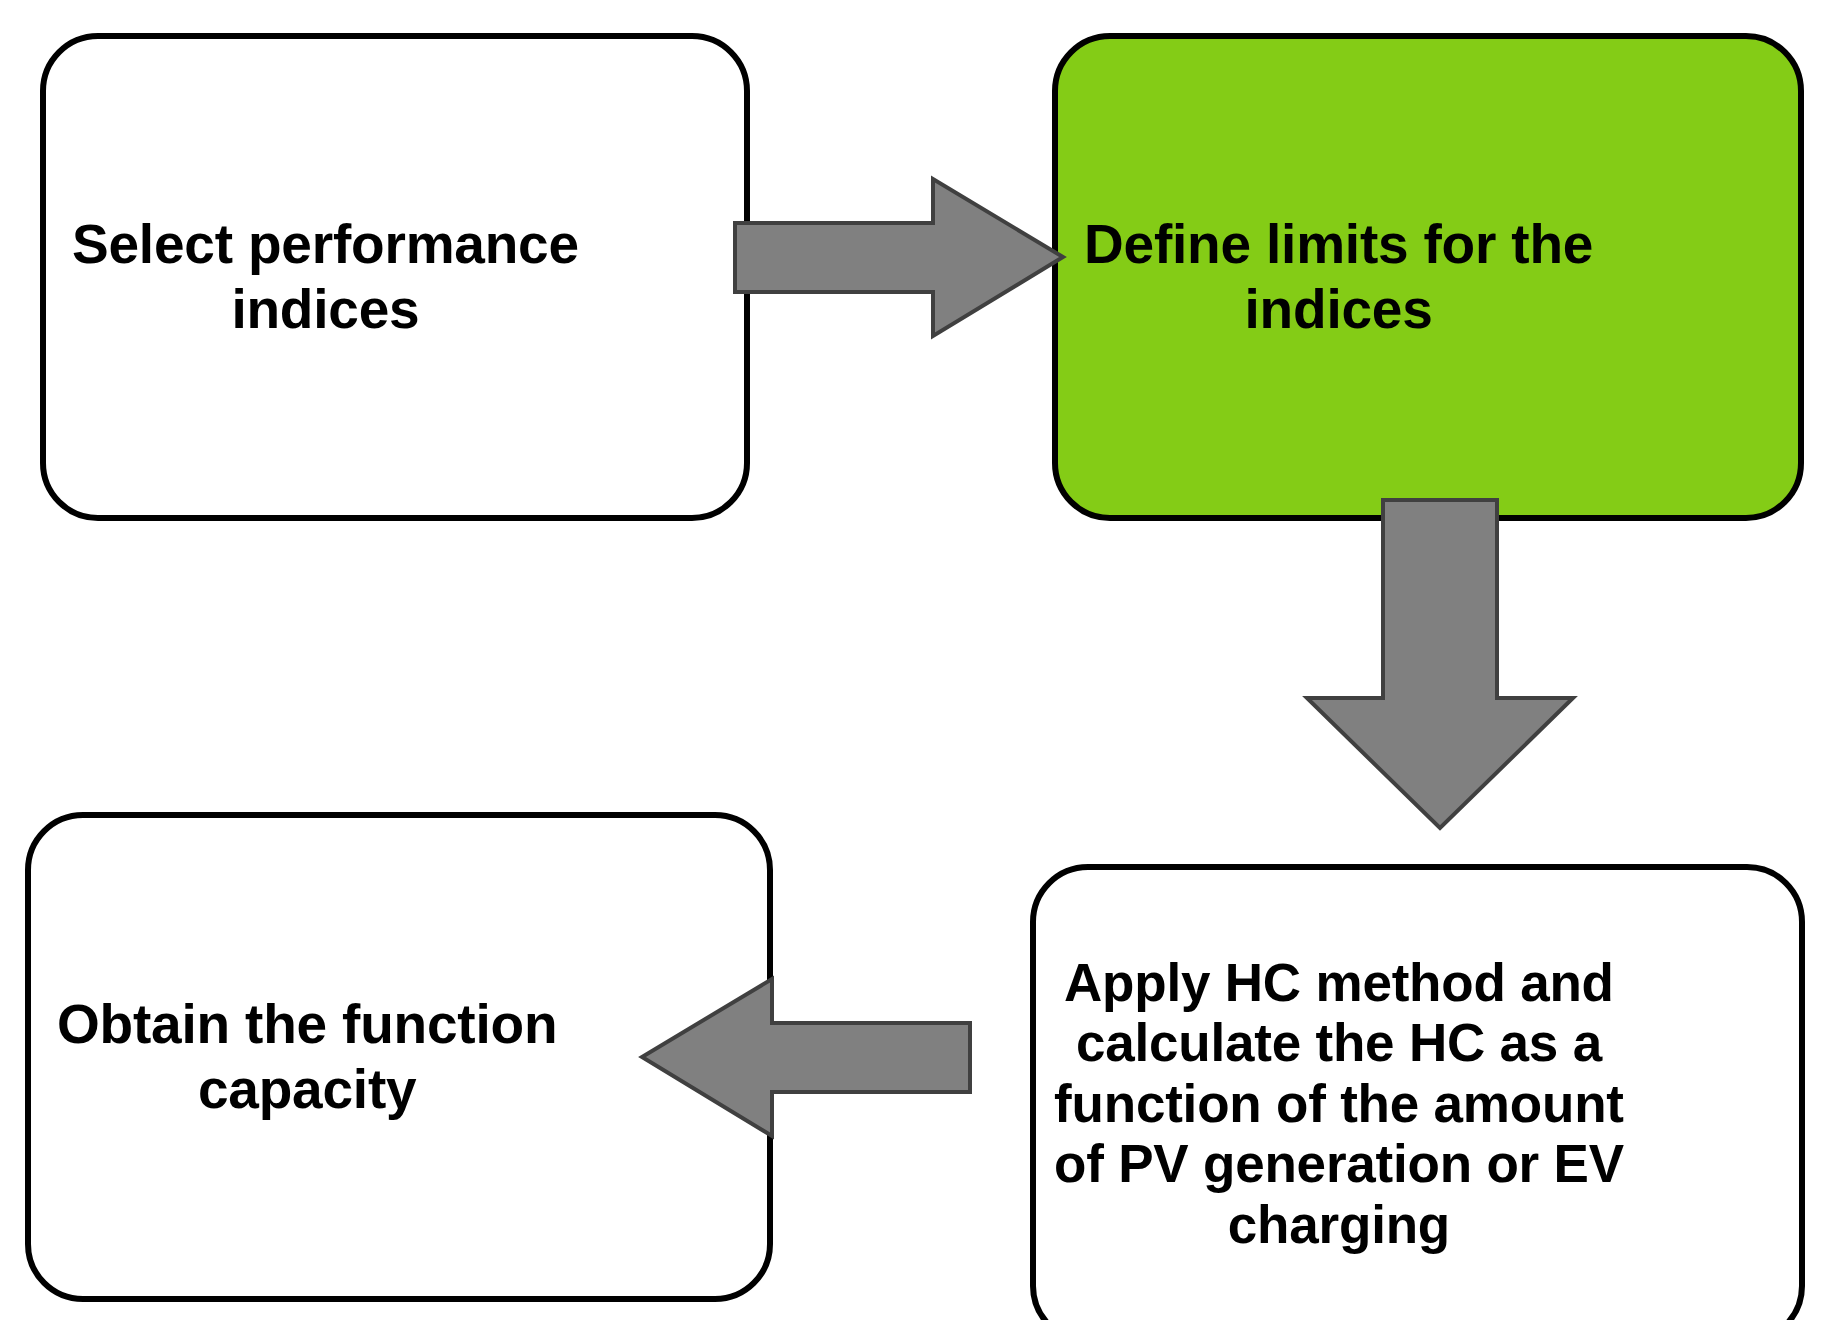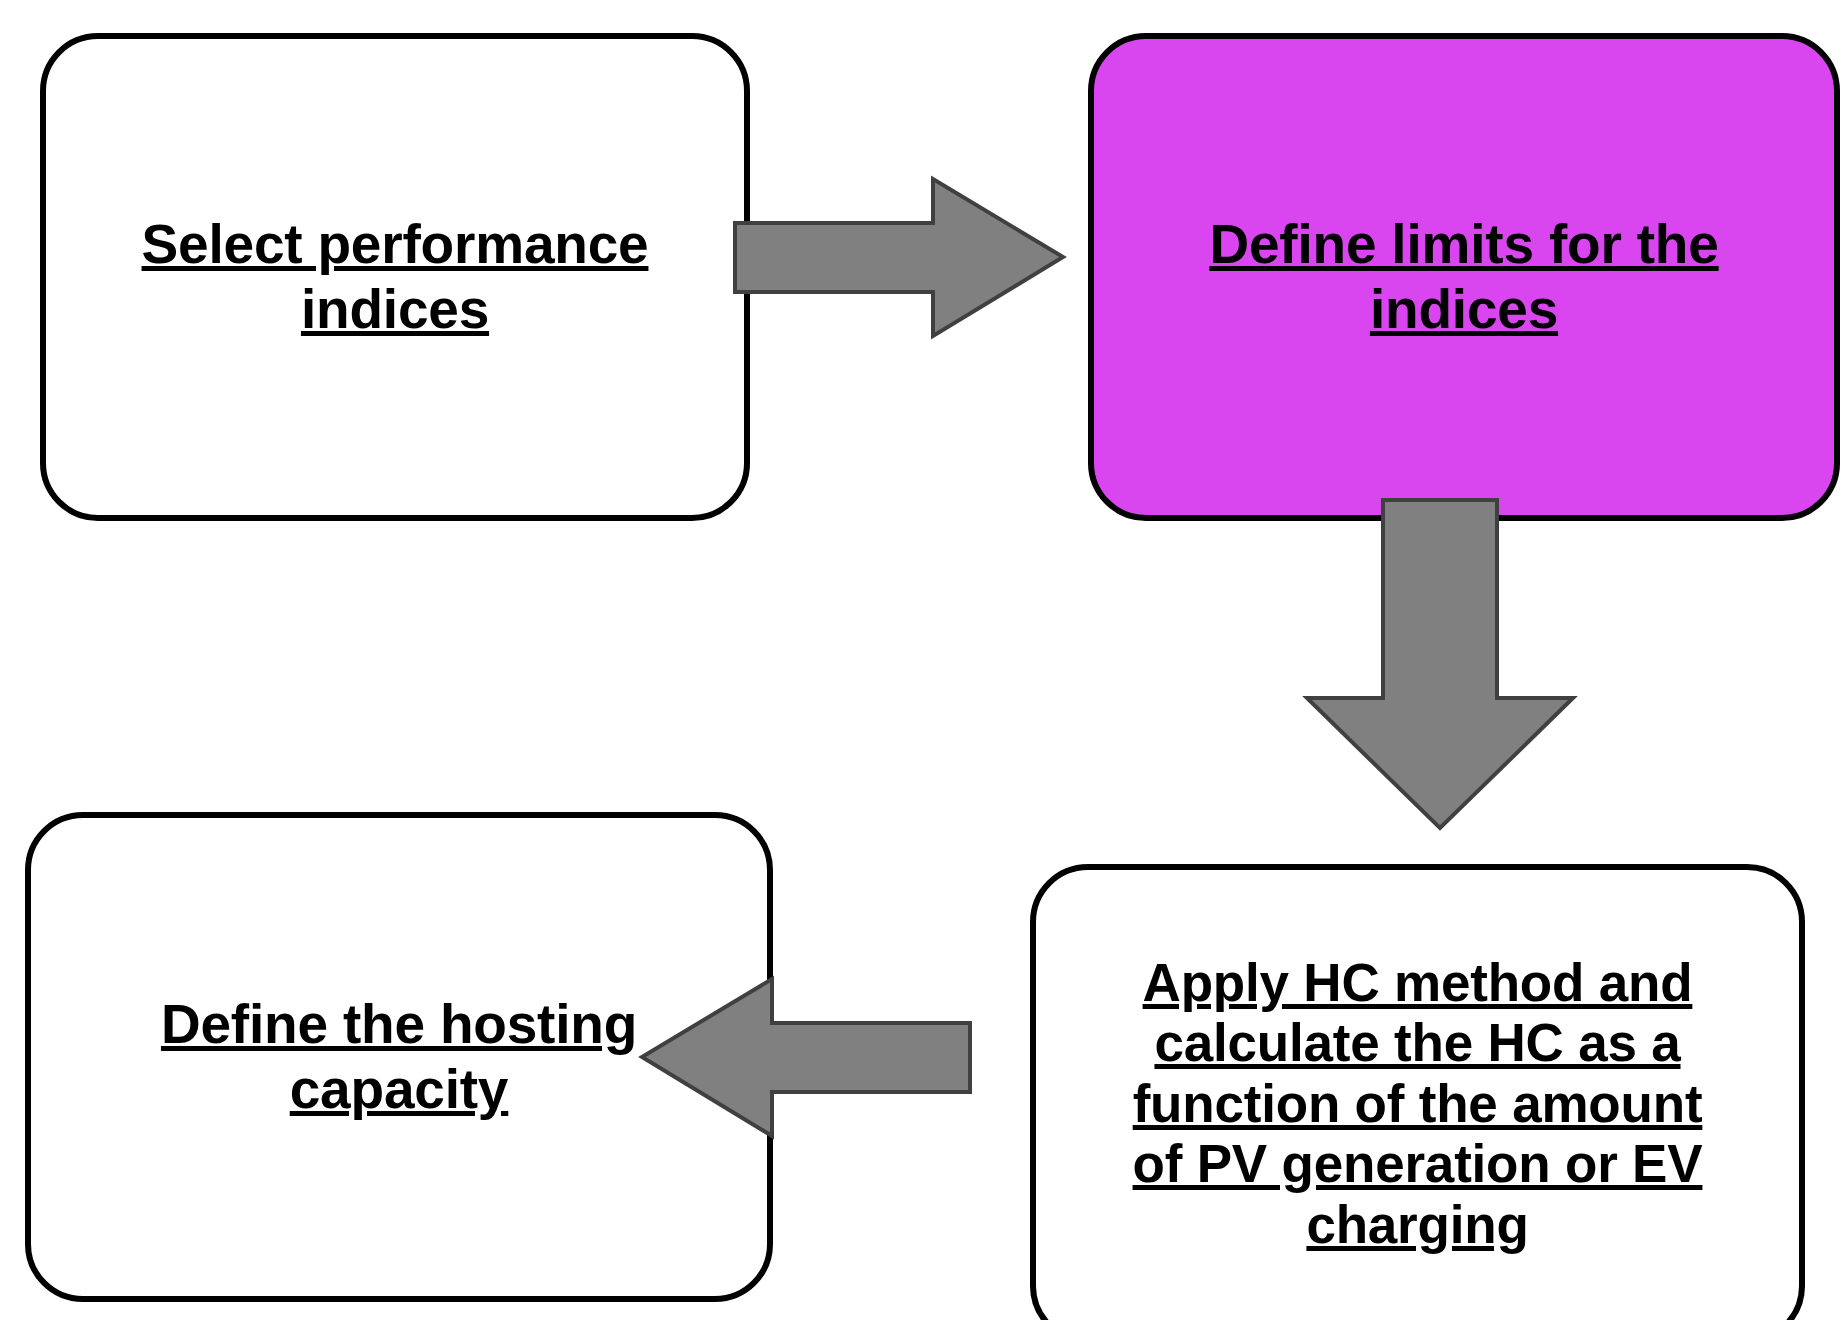--- a/index.html
+++ b/index.html
@@ -17,23 +17,21 @@
     font-family: "Liberation Sans", sans-serif;
   }
   .node {
     position: absolute;
     box-sizing: border-box;
     background: #ffffff;
     border: 6px solid #000000;
     border-radius: 58px;
     display: flex;
     align-items: center;
-    justify-content: center;
     text-align: center;
-    text-decoration: underline;
   }
   .node-label {
     font-family: "Liberation Sans", sans-serif;
     font-weight: bold;
     color: #000000;
     line-height: 1.18;
     letter-spacing: -0.2px;
     padding: 0 26px;
     white-space: pre-line;
   }
@@ -70,35 +68,35 @@
 </head>
 <body>
 
 <div id="canvas" style="background: rgb(255, 255, 255);">
 
   <div class="node" id="node-select-indices" style="background: rgb(255, 255, 255); border-color: rgb(0, 0, 0);">
     <div class="node-label" style="color: rgb(0, 0, 0);">Select performance
 indices</div>
   </div>
 
-  <div class="node" id="node-define-limits" style="background: #d946ef; border-color: rgb(0, 0, 0); margin-left: 36px;">
+  <div class="node" id="node-define-limits" style="background: #84cc16; border-color: rgb(0, 0, 0);">
     <div class="node-label" style="color: rgb(0, 0, 0);">Define limits for the
 indices</div>
   </div>
 
   <div class="node" id="node-apply-hc" style="background: rgb(255, 255, 255); border-color: rgb(0, 0, 0);">
     <div class="node-label" style="color: rgb(0, 0, 0);">Apply HC method and
 calculate the HC as a
 function of the amount
 of PV generation or EV
 charging</div>
   </div>
 
   <div class="node" id="node-obtain-hc" style="background: rgb(255, 255, 255); border-color: rgb(0, 0, 0);">
-    <div class="node-label" style="color: rgb(0, 0, 0);">Define the hosting
+    <div class="node-label" style="color: rgb(0, 0, 0);">Obtain the function
 capacity</div>
   </div>
 
   <svg class="arrow-svg" id="arrow-right-top" viewBox="0 0 330 165" preserveAspectRatio="none">
     <polygon points="0,48 198,48 198,4 328,82 198,161 198,117 0,117" fill="#808080" stroke="#404040" stroke-width="4" stroke-linejoin="miter"></polygon>
   </svg>
 
   <svg class="arrow-svg" id="arrow-down-right" viewBox="0 0 230 330" preserveAspectRatio="none">
     <polygon points="38,0 152,0 152,198 228,198 95,328 -38,198 38,198" fill="#808080" stroke="#404040" stroke-width="4" stroke-linejoin="miter"></polygon>
   </svg>

